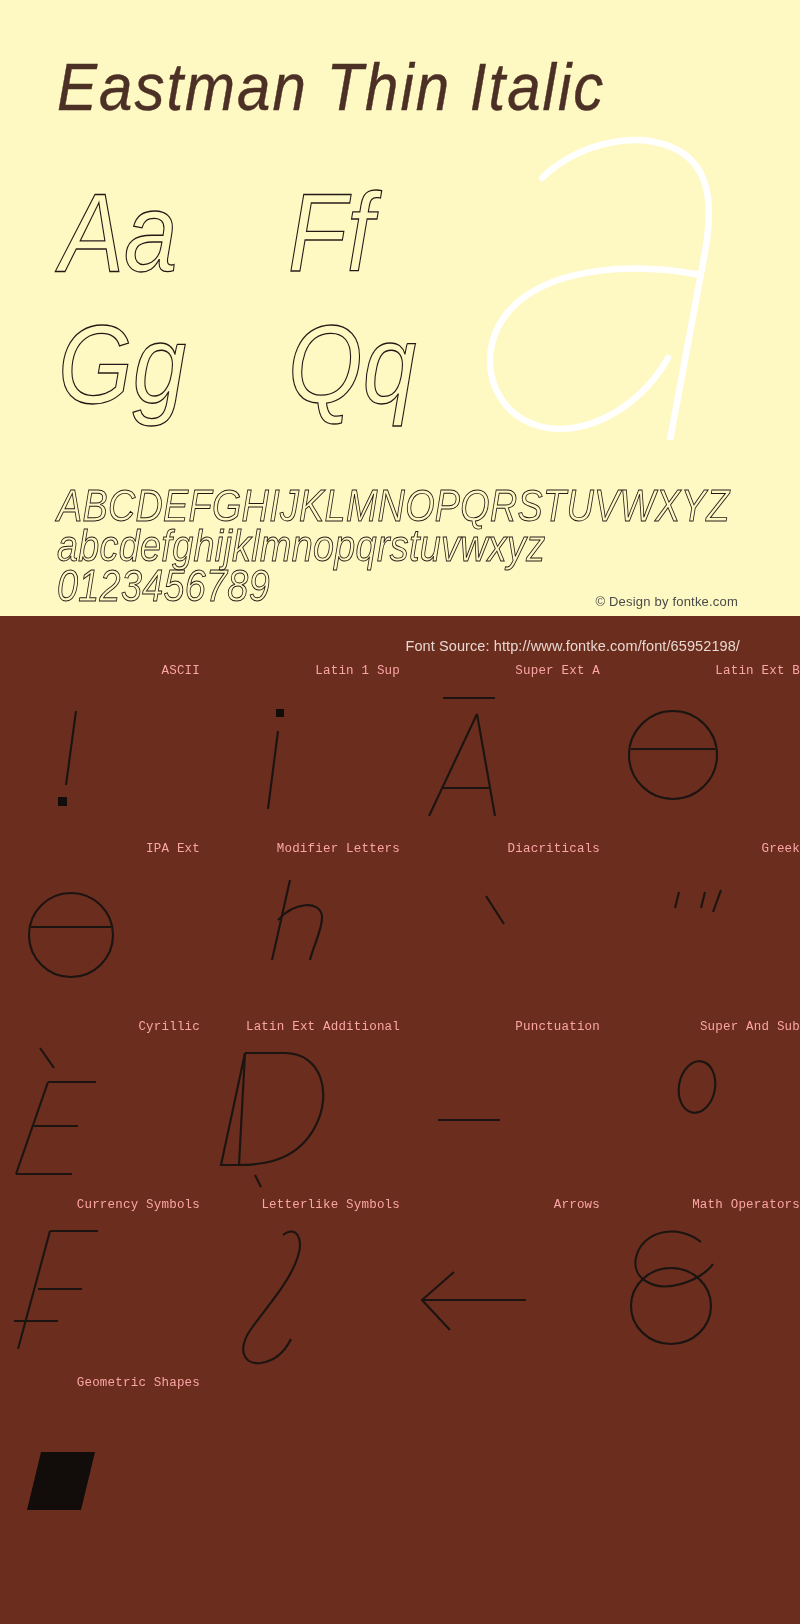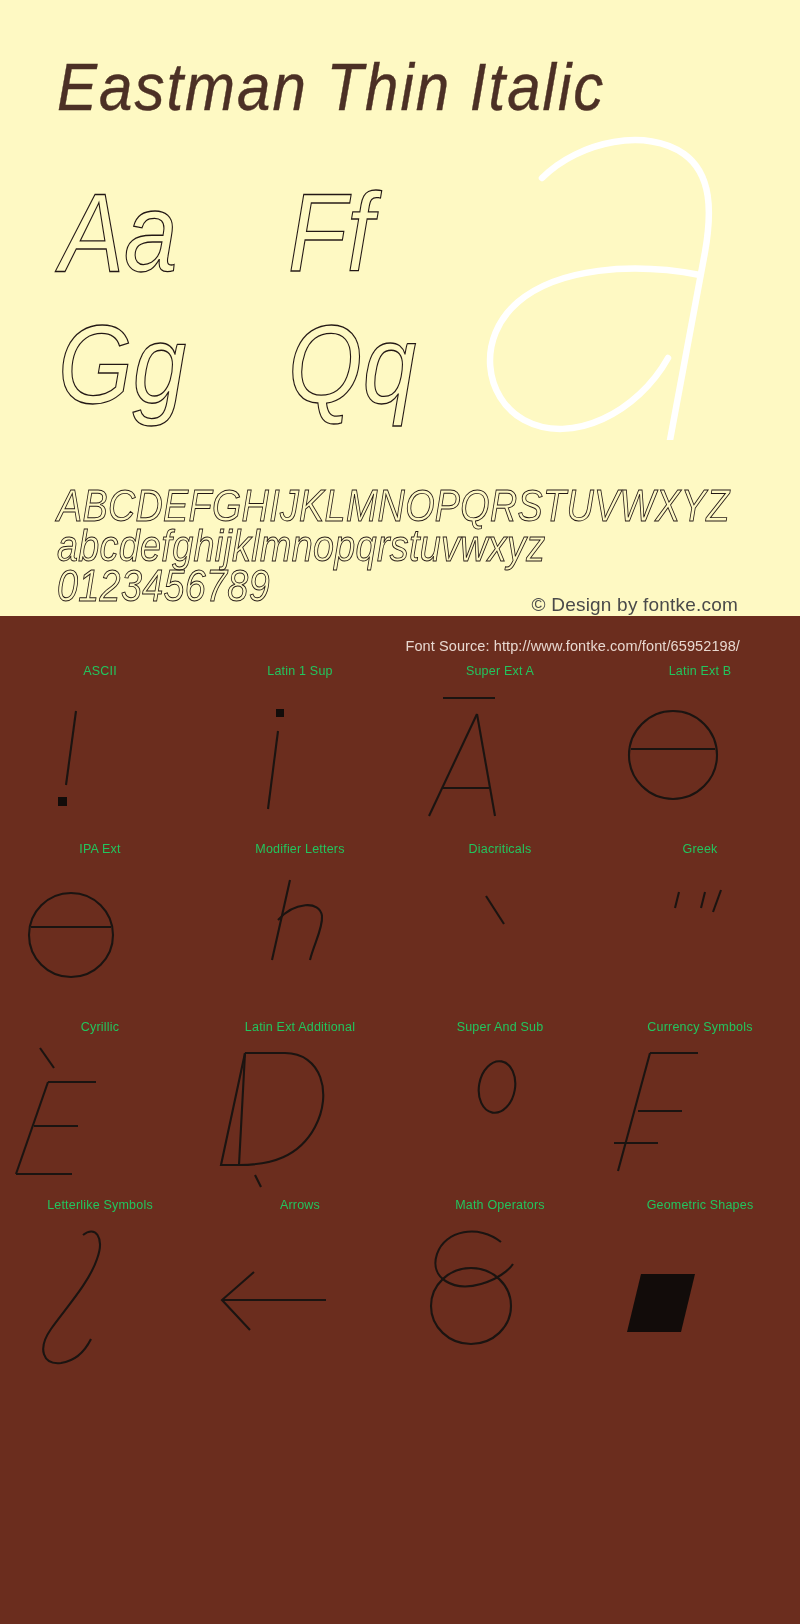--- a/index.html
+++ b/index.html
@@ -92,21 +92,21 @@
   #alpha-0 { top: 482px; }
   #alpha-1 { top: 522px; }
   #alpha-2 { top: 562px; }
 
   
   #copyright {
     position: absolute;
     right: 62px;
     top: 594px;
     font-family: "Liberation Sans", sans-serif;
-    font-size: 19px;
+    font-size: 13px;
     color: #4a4a4a;
     letter-spacing: .2px;
     white-space: nowrap;
   }
 
   
   #coverage-panel {
     position: absolute;
     left: 0;
     top: 616px;
@@ -139,24 +139,24 @@
   .cov-cell {
     position: relative;
     overflow: visible;
   }
 
   .cov-label {
     position: absolute;
     top: 10px;
     left: 0;
     width: 100%;
-    text-align: center;
-    font-family: Liberation Sans, sans-serif;
+    text-align: right;
+    font-family: Liberation Mono, monospace;
     font-size: 12.5px;
-    color: #22c55e;
+    color: #fca5a5;
     letter-spacing: .2px;
     white-space: nowrap;
   }
 
   .cov-sample {
     position: absolute;
     top: 30px;
     left: 0;
     width: 100%;
     height: 148px;
@@ -318,20 +318,28 @@
         <div class="cov-label">Latin Ext Additional</div>
         <div class="cov-sample nudge-left">
           <svg width="150" height="150" viewBox="0 0 150 150">
             <path class="cov-stroke" d="M 46 14 L 86 14 C 122 14 134 54 116 88 C 100 118 72 126 40 126 L 46 14"></path>
             <path class="cov-stroke" d="M 46 14 L 22 126 L 40 126"></path>
             <path class="cov-stroke" d="M 56 136 L 62 148"></path>
           </svg>
         </div>
       </div>
 
+      <div class="cov-cell">
+        <div class="cov-label">Punctuation</div>
+        <div class="cov-sample nudge-left">
+          <svg width="120" height="100" viewBox="0 0 120 100">
+            <path class="cov-stroke" d="M 24 56 L 86 56"></path>
+          </svg>
+        </div>
+      </div>
 
       <div class="cov-cell">
         <div class="cov-label">Super And Sub</div>
         <div class="cov-sample nudge-left nudge-up">
           <svg width="110" height="110" viewBox="0 0 110 110">
             <ellipse class="cov-stroke" cx="52" cy="36" rx="18" ry="26" transform="rotate(10 52 36)"></ellipse>
           </svg>
         </div>
       </div>
 

